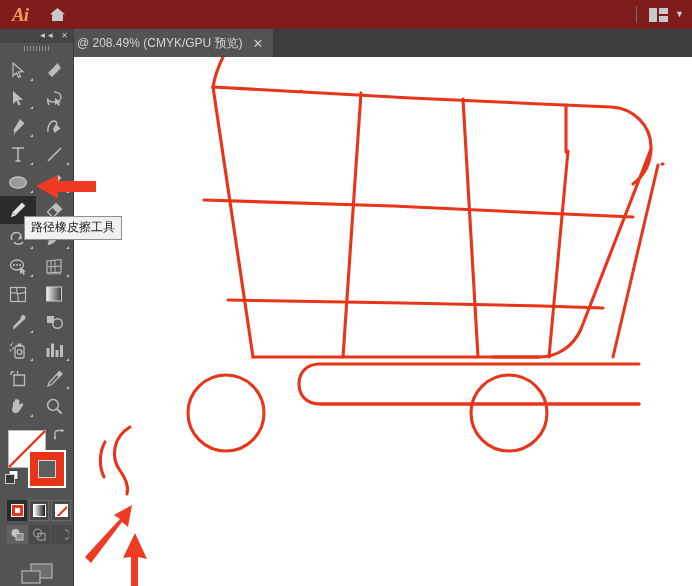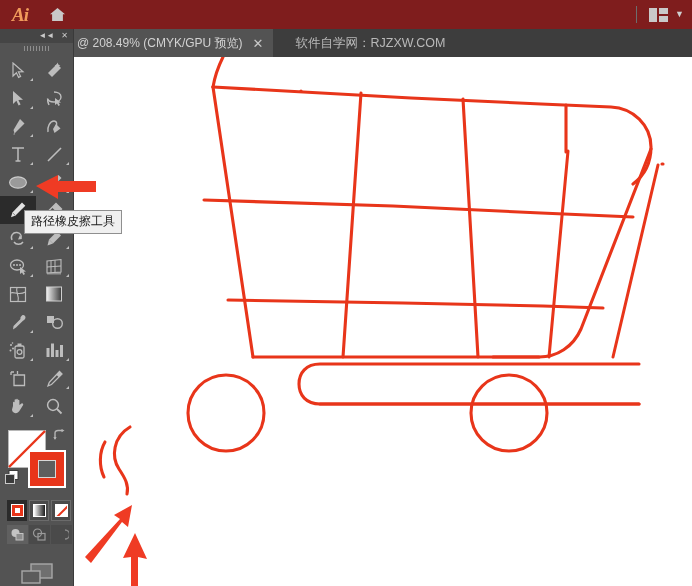--- a/index.html
+++ b/index.html
@@ -29,21 +29,21 @@
     color:#d6d6d6;font-size:12.5px;padding:4px 9px;white-space:nowrap;cursor:default;
   }
   .menu-right{position:absolute;right:8px;top:0;height:29px;display:flex;align-items:center;}
   .mr-sep{width:1px;height:17px;background:#6d6d6d;margin-right:12px;}
   .ws-icon{display:flex;margin-right:7px;}
   .chev{color:#cfcfcf;font-size:9px;line-height:1;}
 
   
   .tabbar{
     position:absolute;left:0;top:29px;width:692px;height:28px;
-    background:#3d3d3d;display:flex;align-items:center;
+    background:#3d3d3d;display:flex;align-items:flex-start;
   }
   .doc-tab{
     background:#535353;height:28px;display:flex;align-items:center;
     padding:0 6px 0 4px;max-width:240px;
   }
   .tab-title{
     color:#d2d2d2;font-size:12px;white-space:nowrap;overflow:hidden;margin-right:6px;
   }
   .tab-close{color:#c8c8c8;font-size:13px;padding:0 4px;line-height:1;}
   .watermark{
@@ -127,21 +127,21 @@
   }
   .dmode.on{background:#606060;}
 
   .screenmode{
     width:73px;height:42px;display:flex;align-items:center;justify-content:center;
     margin-top:10px;
   }
 
   
   .tooltip{
-    position:absolute;left:24px;top:210px;
+    position:absolute;left:24px;top:216px;
     background:#f0f0f0;border:1px solid #8f8f8f;
     color:#1a1a1a;font-size:12px;padding:2px 6px 3px 6px;
     white-space:nowrap;z-index:40;
   }
 </style>
 </head>
 <body>
 
 <div id="app">
 
@@ -164,21 +164,20 @@
       <div class="chev">▼</div>
     </div>
   </div>
 
   <div class="tabbar">
     <div style="width:73px;height:28px;background:#3d3d3d;"></div>
     <div class="doc-tab">
       <div class="tab-title">@ 208.49% (CMYK/GPU 预览)</div>
       <div class="tab-close">✕</div>
     </div>
-    <div class="watermark">软件自学网：RJZXW.COM</div>
   </div>
 
   <div class="canvas">
     <svg width="619" height="529" viewBox="0 0 619 529">
       <g fill="none" stroke="#e8351a" stroke-width="3.1" stroke-linecap="round" stroke-linejoin="round">
 
         <path d="M150 0 C 146 8, 142 18, 140 30"></path>
 
         <path d="M140 30 L 338 41 L 468 47 L 538 50 C 560 51, 578 68, 578 90
                  C 578 105, 572 118, 560 127"></path>

